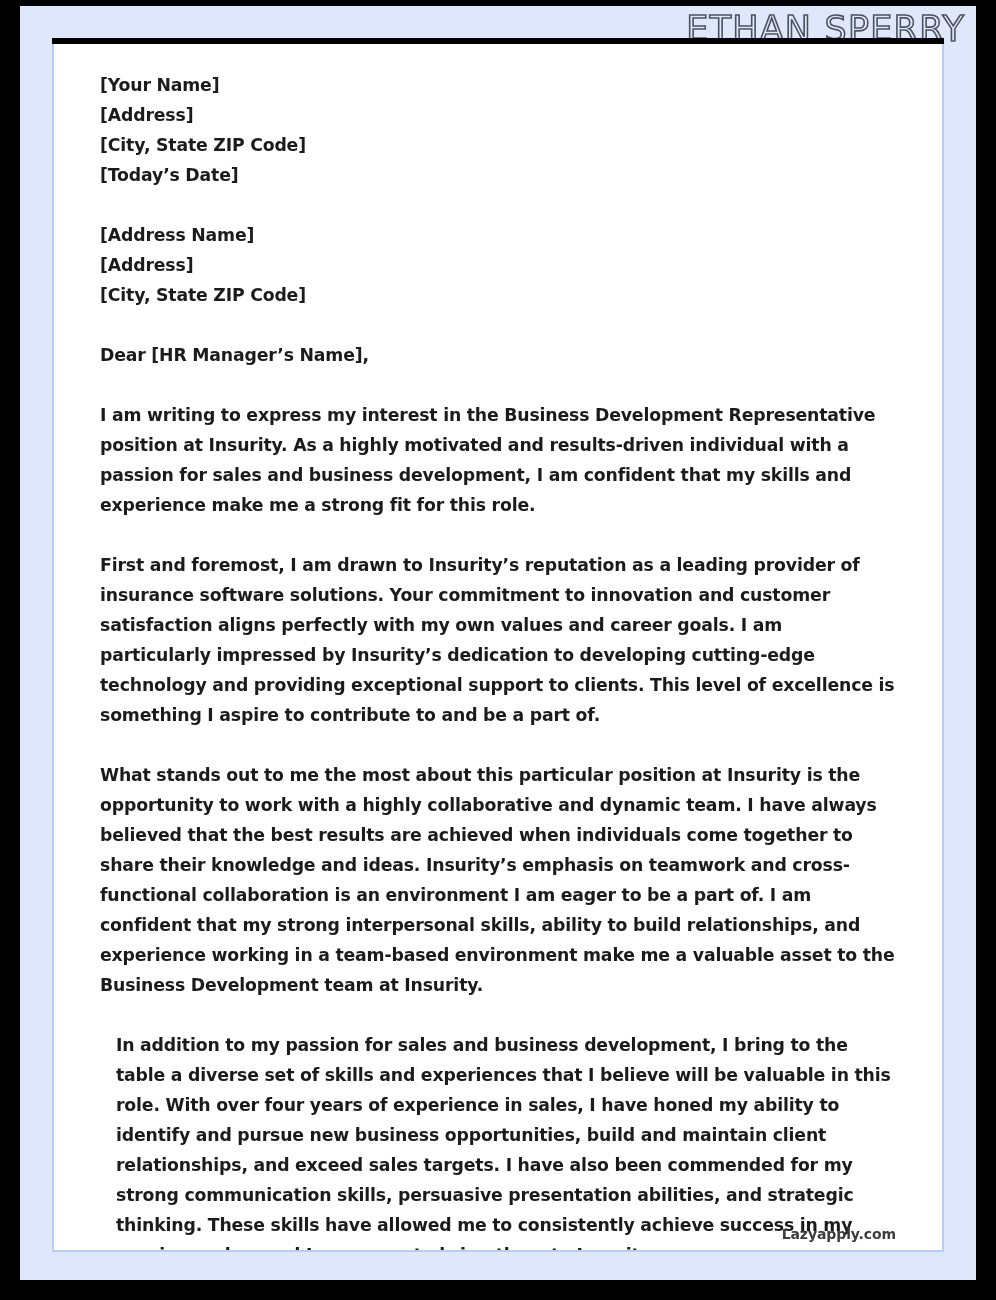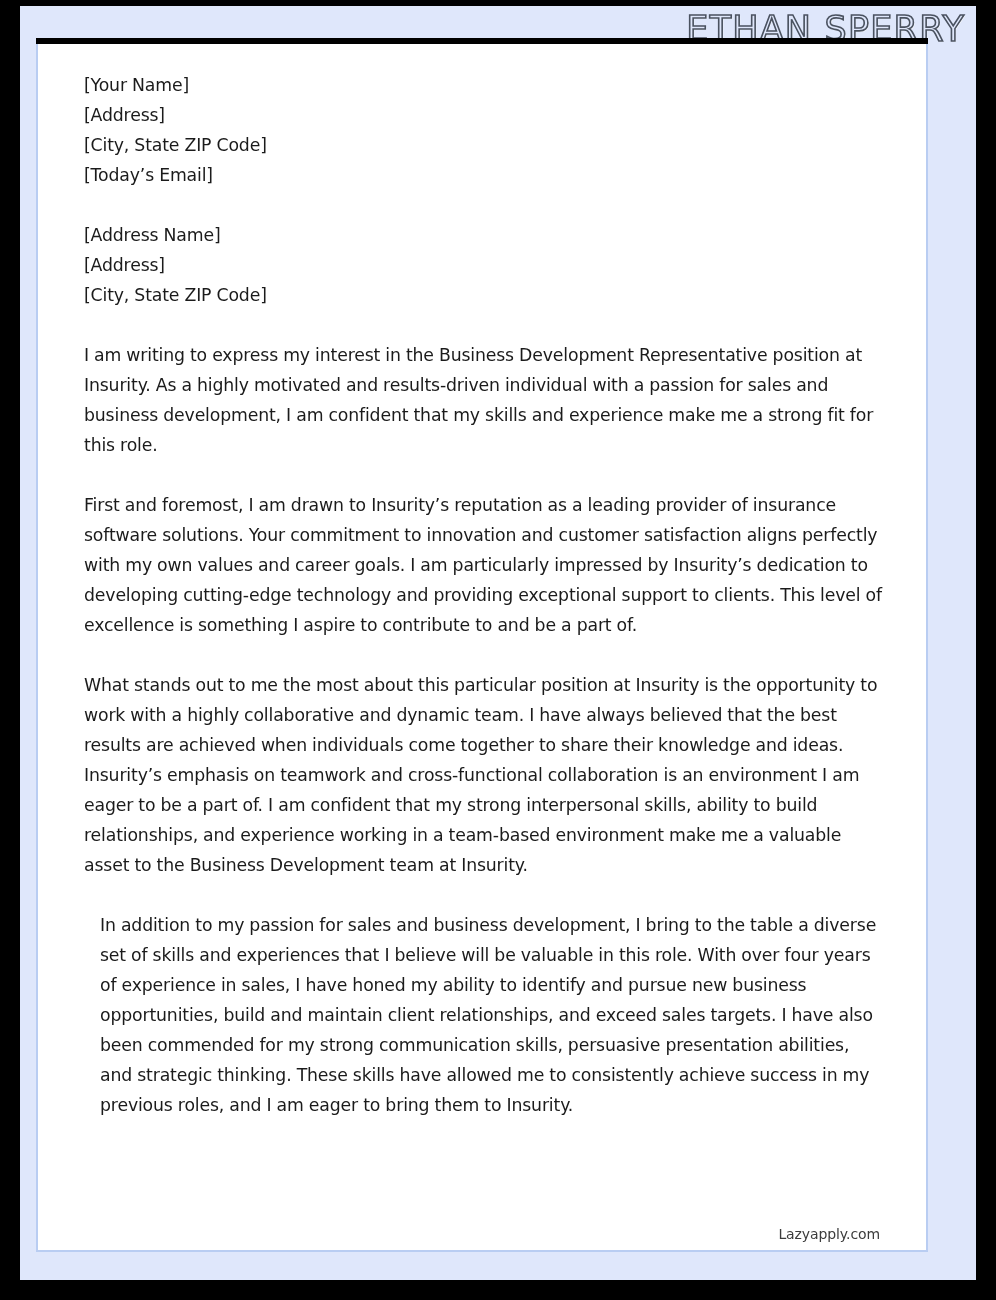--- a/index.html
+++ b/index.html
@@ -51,24 +51,25 @@
     text-shadow:
        1px 1px 0 rgba(255,255,255,0.85),
       -0.5px -0.5px 0 rgba(120,130,150,0.35);
     white-space: nowrap;
     user-select: none;
   }
 
   
   .sheet-wrap {
     position: absolute;
-    left: 16px;
+    left: 32px;
     top: 32px;
     width: 720px;
     height: 1214px;
+    font-weight: bold;
   }
   .sheet-topbar {
     width: 892px;
     height: 6px;
     background: #000000;
   }
   .sheet {
     width: 892px;
     height: 1208px;
     background: #ffffff;
@@ -127,29 +128,30 @@
   <div class="sheet-wrap">
     <div class="sheet-topbar"></div>
 
     <div class="sheet">
       <div class="letter">
 
         <div class="addr-block">
           <span class="addr-line">[Your Name]</span>
           <span class="addr-line">[Address]</span>
           <span class="addr-line">[City, State ZIP Code]</span>
-          <span class="addr-line">[Today’s Email]</span>
+          <span class="addr-line">[Today’s Date]</span>
         </div>
 
         <div class="addr-block">
           <span class="addr-line">[Address Name]</span>
           <span class="addr-line">[Address]</span>
           <span class="addr-line">[City, State ZIP Code]</span>
         </div>
 
+        <p class="salutation">Dear [HR Manager’s Name],</p>
 
         <p class="para">I am writing to express my interest in the Business Development Representative position at Insurity. As a highly motivated and results-driven individual with a passion for sales and business development, I am confident that my skills and experience make me a strong fit for this role.</p>
         <p class="para">First and foremost, I am drawn to Insurity’s reputation as a leading provider of insurance software solutions. Your commitment to innovation and customer satisfaction aligns perfectly with my own values and career goals. I am particularly impressed by Insurity’s dedication to developing cutting-edge technology and providing exceptional support to clients. This level of excellence is something I aspire to contribute to and be a part of.</p>
         <p class="para">What stands out to me the most about this particular position at Insurity is the opportunity to work with a highly collaborative and dynamic team. I have always believed that the best results are achieved when individuals come together to share their knowledge and ideas. Insurity’s emphasis on teamwork and cross-functional collaboration is an environment I am eager to be a part of. I am confident that my strong interpersonal skills, ability to build relationships, and experience working in a team-based environment make me a valuable asset to the Business Development team at Insurity.</p>
         <p class="para">In addition to my passion for sales and business development, I bring to the table a diverse set of skills and experiences that I believe will be valuable in this role. With over four years of experience in sales, I have honed my ability to identify and pursue new business opportunities, build and maintain client relationships, and exceed sales targets. I have also been commended for my strong communication skills, persuasive presentation abilities, and strategic thinking. These skills have allowed me to consistently achieve success in my previous roles, and I am eager to bring them to Insurity.</p>
 
       </div>
 
       <div class="watermark">Lazyapply.com</div>
     </div>

